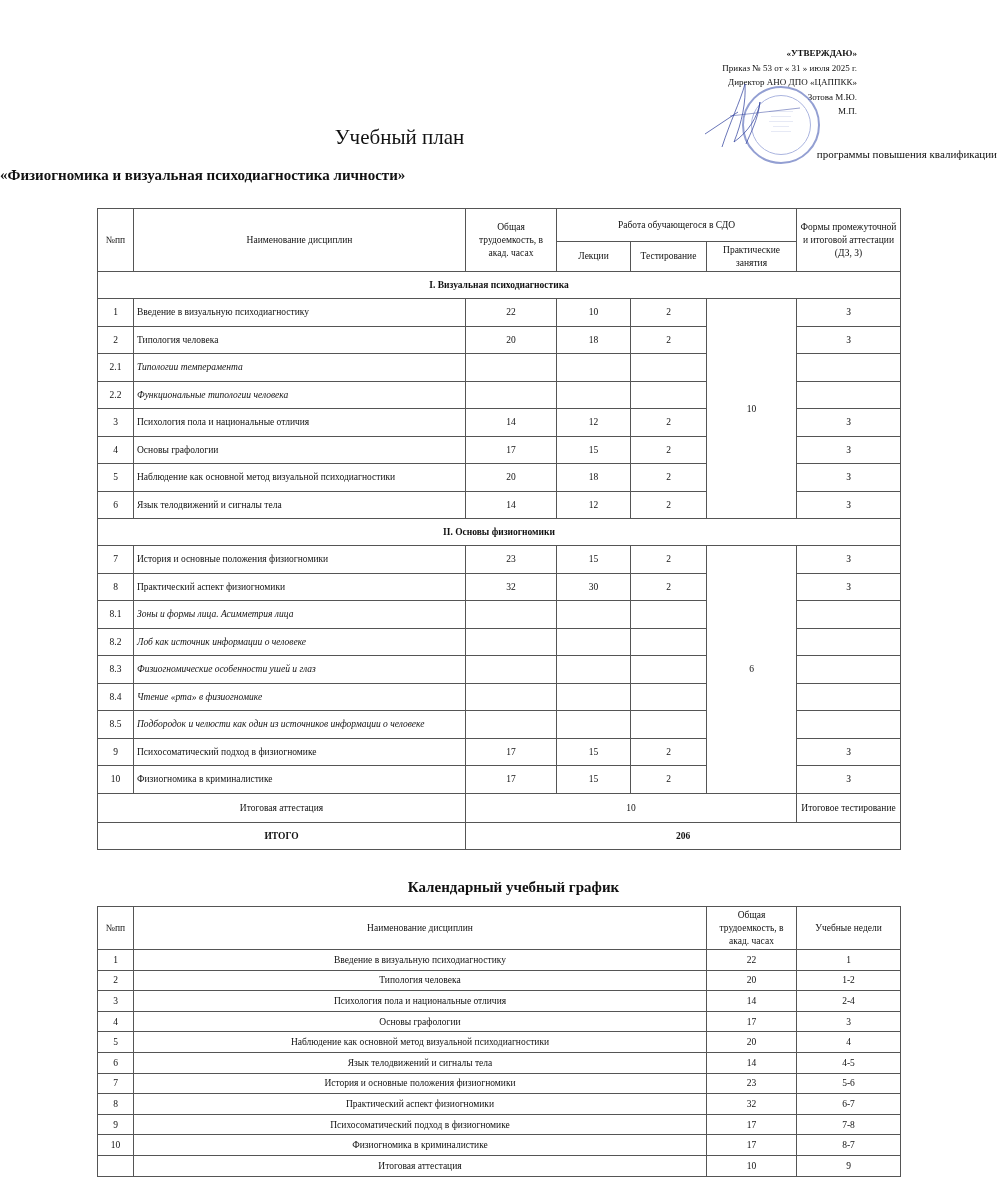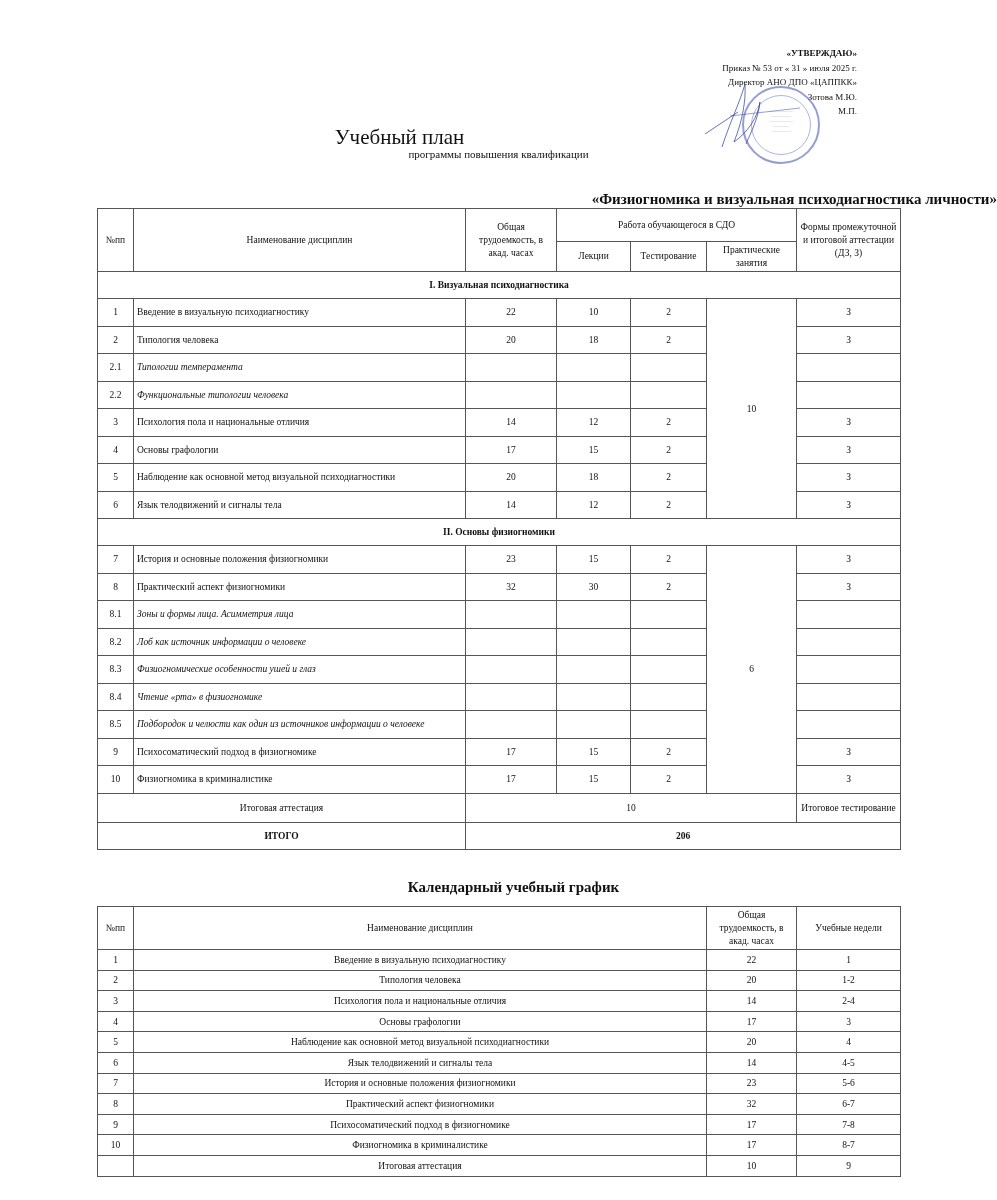--- a/index.html
+++ b/index.html
@@ -7,22 +7,22 @@
          font-family:"Liberation Serif", "DejaVu Serif", serif; color:#111; }
   .approve { position:absolute; right:140px; top:38px; text-align:right; font-size:9px; line-height:14.5px;margin-top:8px; }
   .approve .hdr { font-weight:bold; }
   .stamp { position:absolute; left:742px; top:86px; width:78px; height:78px; border-radius:50%;
            border:2px solid #6f7fc4; box-sizing:border-box; opacity:0.75; }
   .stamp::after { content:""; position:absolute; left:7px; top:7px; right:7px; bottom:7px;
            border-radius:50%; border:1px solid #8e9bd4; }
   .stamp-text { position:absolute; left:14px; top:20px; width:46px; font-size:4px; line-height:5px; color:#6f7fc4; text-align:center; }
   .signature { position:absolute; left:700px; top:72px; width:120px; height:80px; }
   .title1 { position:absolute; left:0; width:799px; top:125px; text-align:center; font-size:21px; }
-  .title2 { position:absolute; left:0; width:997px; top:148px; text-align:center; font-size:11px; }
-  .title3 { position:absolute; left:0; width:997px; top:191px; text-align:right; font-size:15px; font-weight:bold; }
+  .title2 { position:absolute; left:0; width:997px; top:148px; text-align:right; font-size:11px; }
+  .title3 { position:absolute; left:0; width:997px; top:167px; text-align:left; font-size:15px; font-weight:bold; }
   .title4 { position:absolute; left:15px; width:997px; top:879px; text-align:center; font-size:15px; font-weight:bold; }
   table { border-collapse:collapse; position:absolute; left:97px; table-layout:fixed; }
   td, th { border:1px solid #555; font-weight:normal; font-size:9.5px; padding:0 3px; vertical-align:middle; }
   #plan { top:208px; width:803px; }
   #plan th { text-align:center; line-height:13px; }
   #plan td { height:26.5px; }
   #plan td.num, #plan td.c { text-align:center; }
   #plan td.name { text-align:left; }
   #plan td.sub { font-style:italic; }
   #plan td.section { text-align:center; font-weight:bold; height:26px; }

